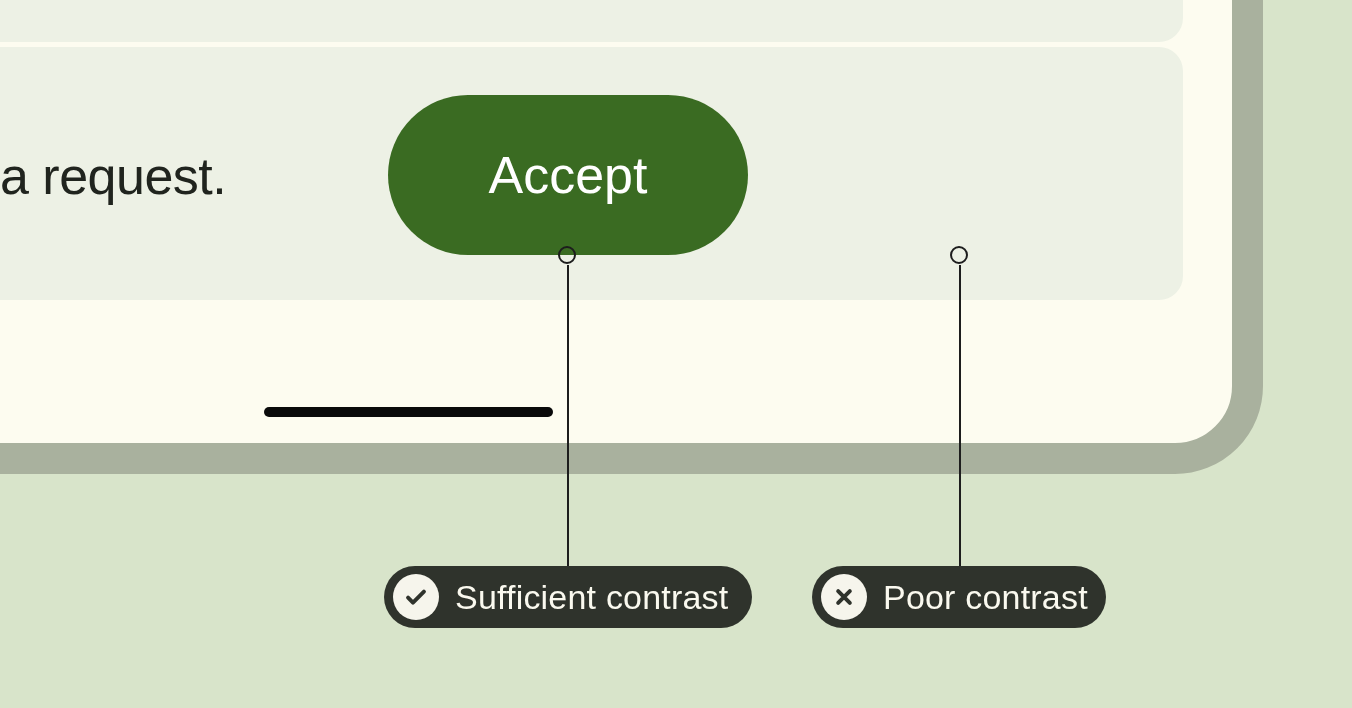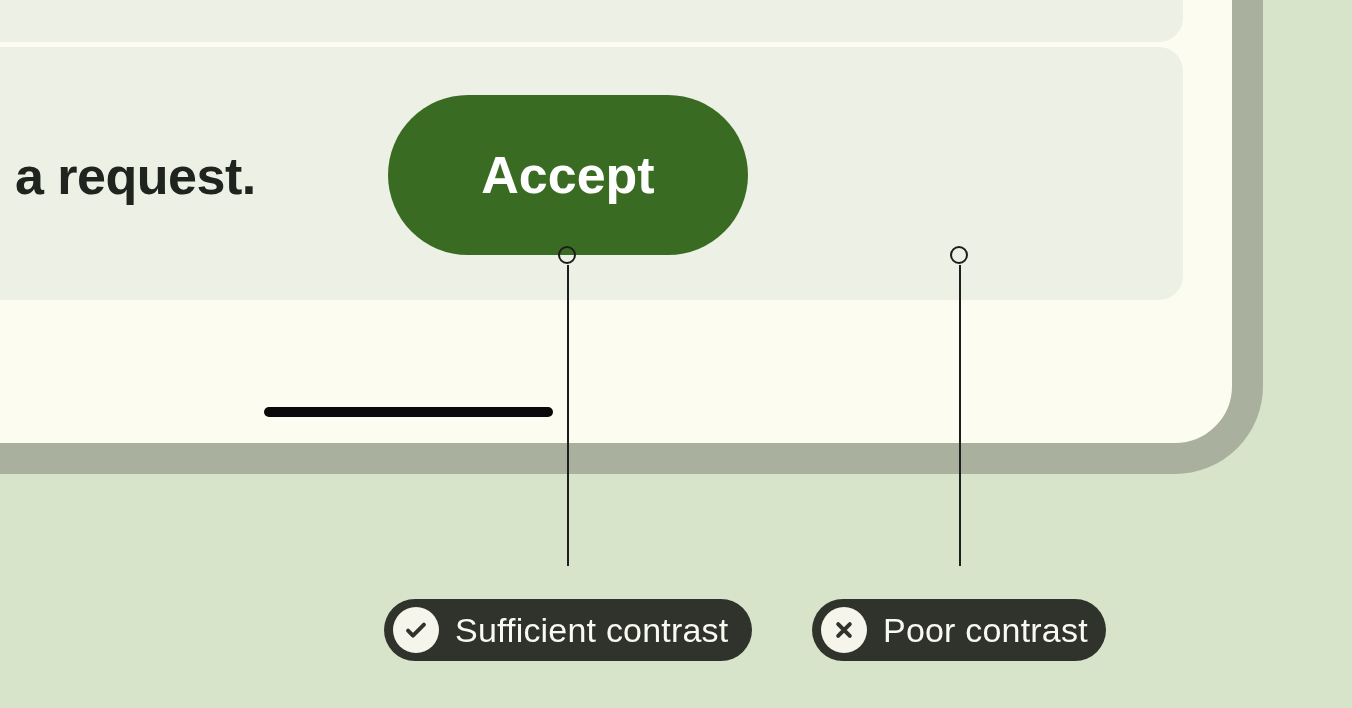--- a/index.html
+++ b/index.html
@@ -37,25 +37,24 @@
     border-radius: 24px;
   }
   .card-top { top: -40px; height: 82px; }
   .card-main { top: 47px; height: 253px; }
 
   .message-text {
     position: absolute;
     left: 40px; 
     top: 99px;  
     font-size: 52px;
-    font-weight: 700;
+    font-weight: 400;
     letter-spacing: -0.5px;
     color: #20241e;
     white-space: nowrap;
-    margin-left: 15px;
   }
 
   .pill-button {
     position: absolute;
     top: 95px;
     height: 160px;
     border-radius: 80px;
     border: none;
     display: flex;
     align-items: center;
@@ -64,21 +63,20 @@
     font-size: 52px;
     font-weight: 500;
     cursor: pointer;
     padding: 0;
   }
   .btn-accept {
     left: 388px;
     width: 360px;
     background: var(--accept-bg, #3a6b22);
     color: var(--accept-text, #ffffff);
-    font-weight: bold;
   }
   .btn-ignore {
     left: 783px;
     width: 354px;
     background: var(--ignore-bg, #aefcff);
     color: var(--ignore-text, #43c40d);
   }
 
   .home-indicator {
     position: absolute;
@@ -120,21 +118,20 @@
     color: var(--callout-text, #faf9ef);
     display: flex;
     align-items: center;
     gap: 16px;
     padding: 0 20px 0 9px;
     box-sizing: border-box;
     font-size: 34px;
     font-weight: 500;
     letter-spacing: 0.2px;
     white-space: nowrap;
-    margin-top: 33px;
   }
   .callout-sufficient { left: 384px; width: 368px; }
   .callout-poor { left: 812px; width: 294px; }
   .callout-icon {
     width: 46px;
     height: 46px;
     min-width: 46px;
     border-radius: 50%;
     background: var(--callout-icon-bg, #f6f5ec);
     display: flex;

